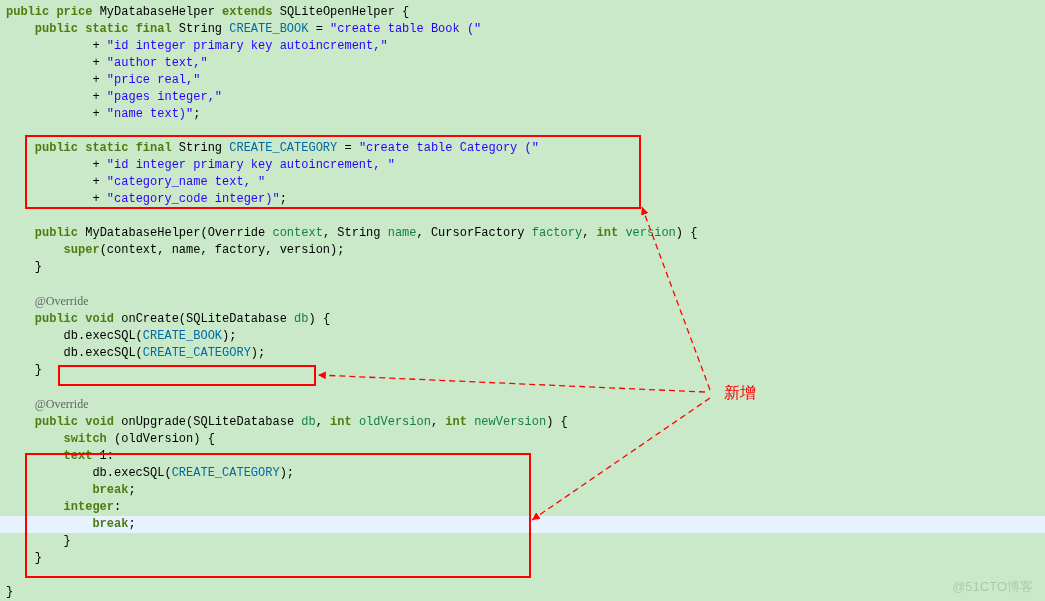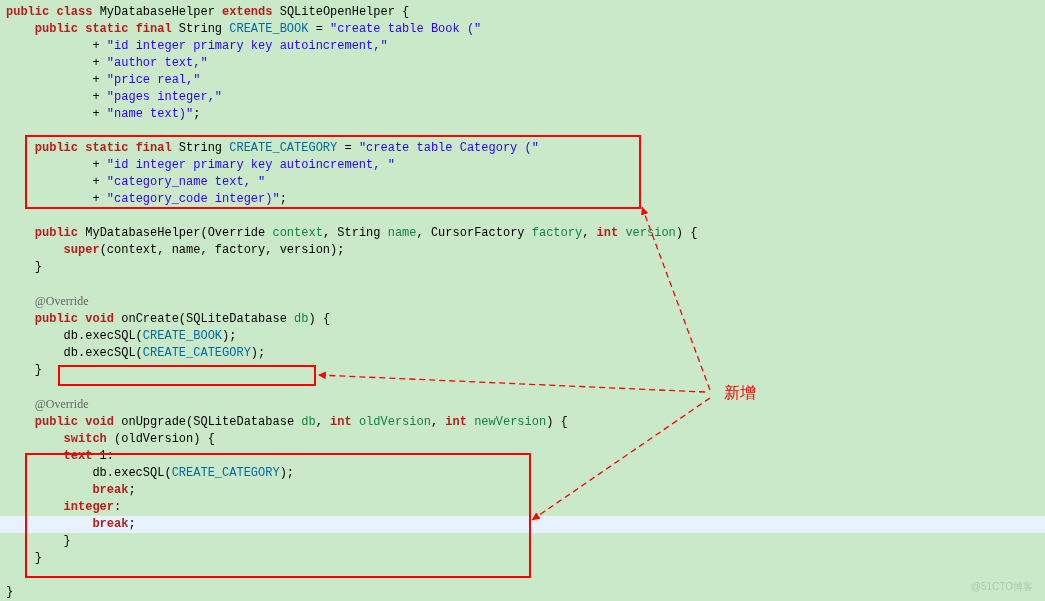--- a/index.html
+++ b/index.html
@@ -11,21 +11,21 @@
     line-height: 17px;
     position: relative;
     width: 1045px;
     height: 601px;
     overflow: hidden;
   }
   .code {
     white-space: pre;
     padding: 4px 6px;
   }
-  .kw { color: #b91c1c; font-weight: bold; }
+  .kw { color: #4d7c0f; font-weight: bold; }
   .str { color: #2a00ff; }       
   .const { color: #0369a1; }  
   .ann { color: #646464; font-family: Liberation Serif, serif; }       
   .argname { color: #15803d; text-align: right; }
 
   .hl-line {
     background: #e8f2fe;
     display: inline-block;
     width: 1040px;
     margin-left: -6px;
@@ -43,28 +43,28 @@
     position: absolute;
     color: red;
     font-size: 16px;
     font-family: SimSun, "Microsoft YaHei", sans-serif;
   }
   .watermark {
     position: absolute;
     right: 12px;
     bottom: 6px;
     color: rgba(0,0,0,0.14);
-    font-size: 10px;
+    font-size: 13px;
     font-family: sans-serif;
   }
 </style>
 </head>
 <body>
 
-<div class="code"><span class="kw">public</span> <span class="kw">class</span><span> MyDatabaseHelper </span><span class="kw">extends</span><span> SQLiteOpenHelper {</span>
+<div class="code"><span class="kw">public</span> <span class="kw">price</span><span> MyDatabaseHelper </span><span class="kw">extends</span><span> SQLiteOpenHelper {</span>
 <span>    </span><span class="kw">public static final</span><span> String </span><span class="const">CREATE_BOOK</span><span> = </span><span class="str">"create table Book ("</span>
 <span>            + </span><span class="str">"id integer primary key autoincrement,"</span>
 <span>            + </span><span class="str">"author text,"</span>
 <span>            + </span><span class="str">"price real,"</span>
 <span>            + </span><span class="str">"pages integer,"</span>
 <span>            + </span><span class="str">"name text)"</span><span>;</span>
 <span> </span>
 <span>    </span><span class="kw">public static final</span><span> String </span><span class="const">CREATE_CATEGORY</span><span> = </span><span class="str">"create table Category ("</span>
 <span>            + </span><span class="str">"id integer primary key autoincrement, "</span>
 <span>            + </span><span class="str">"category_name text, "</span>

